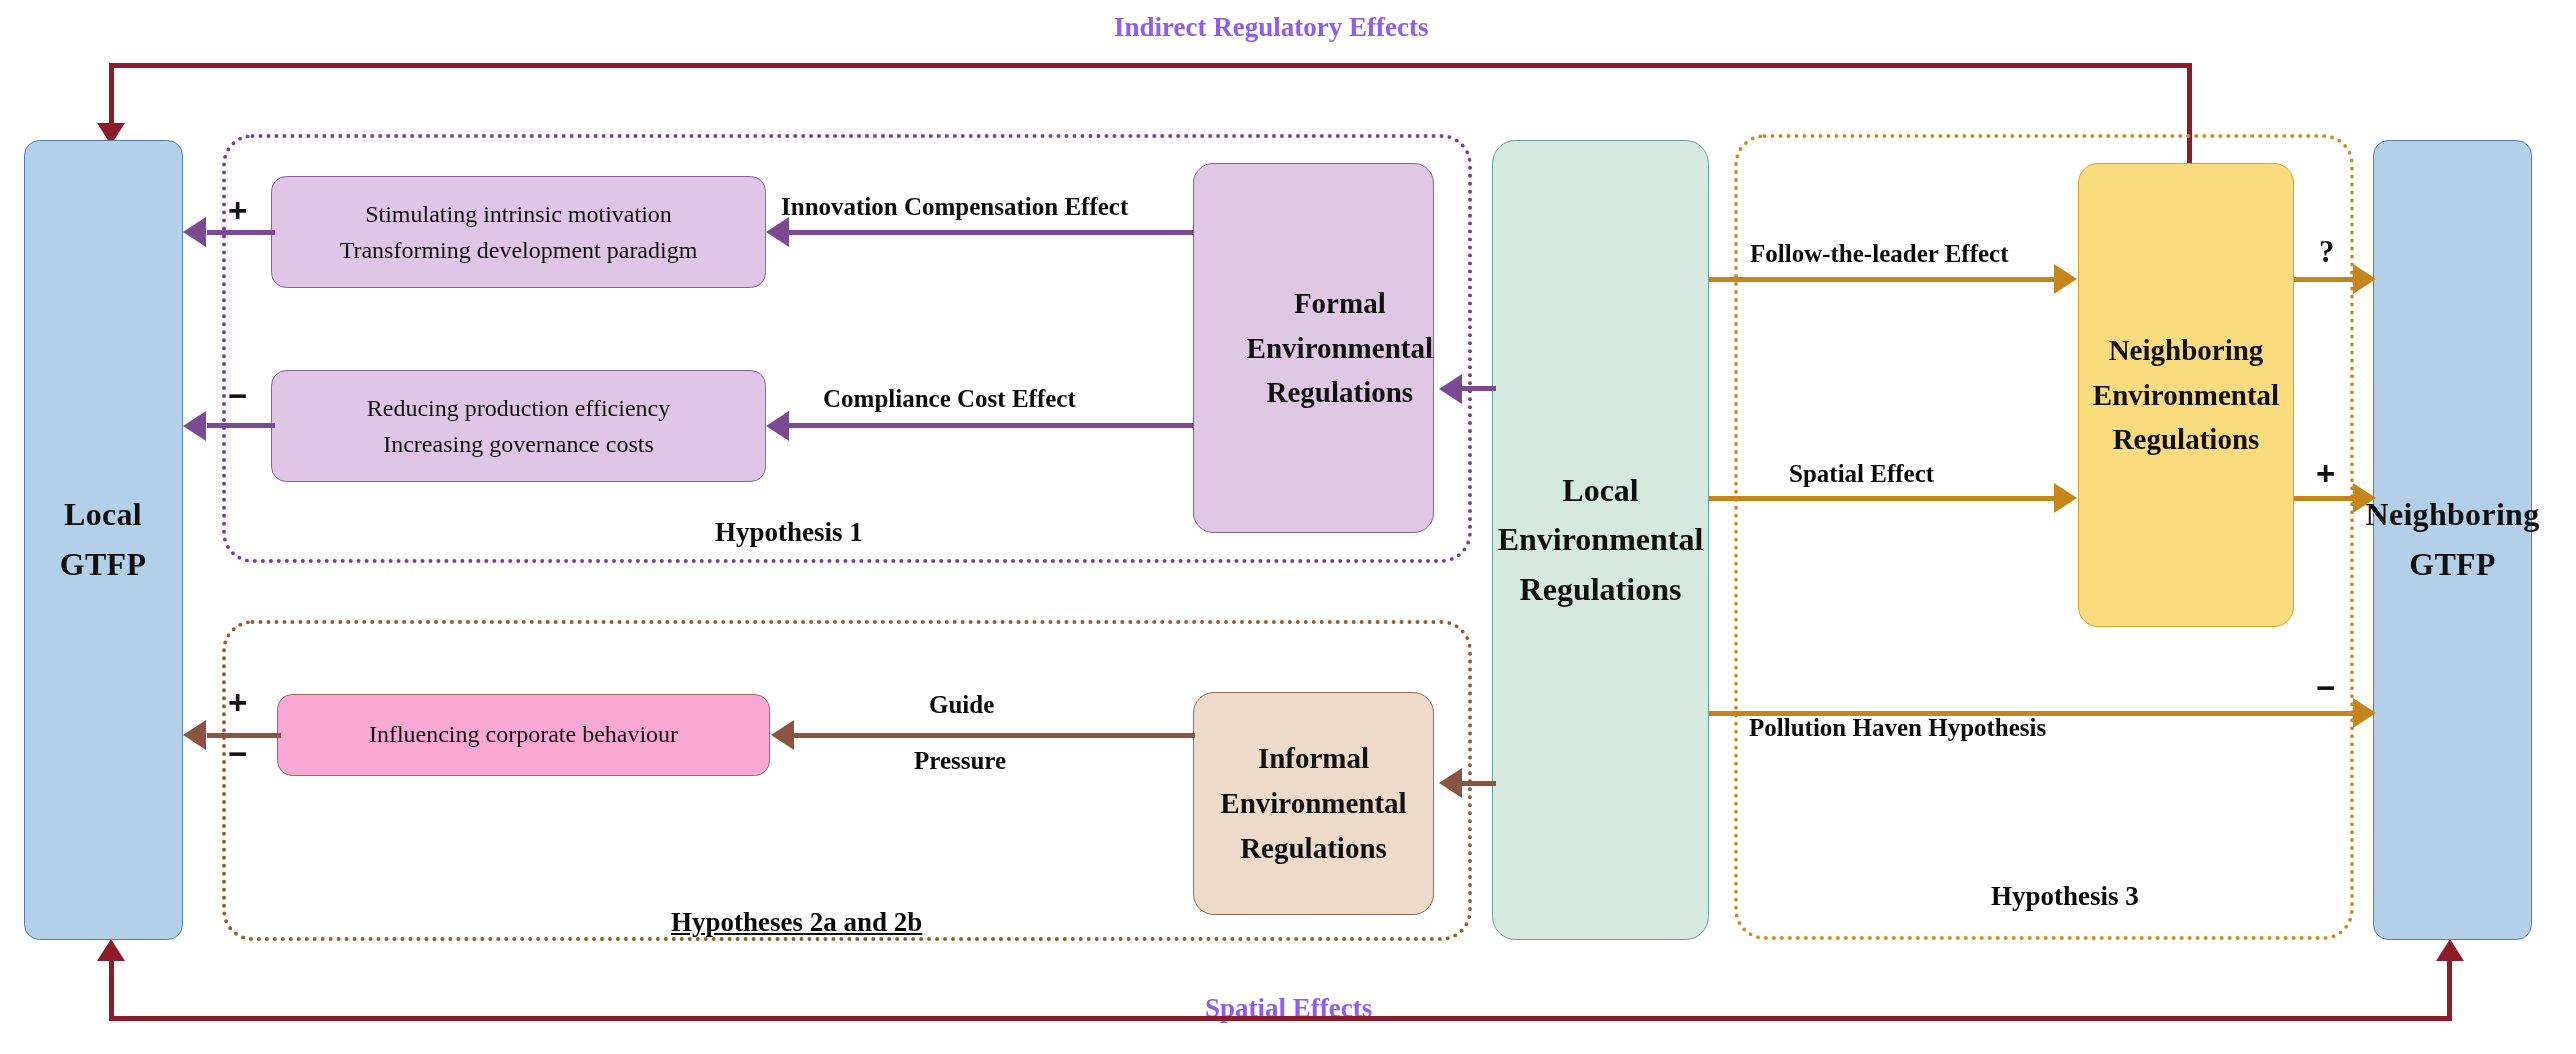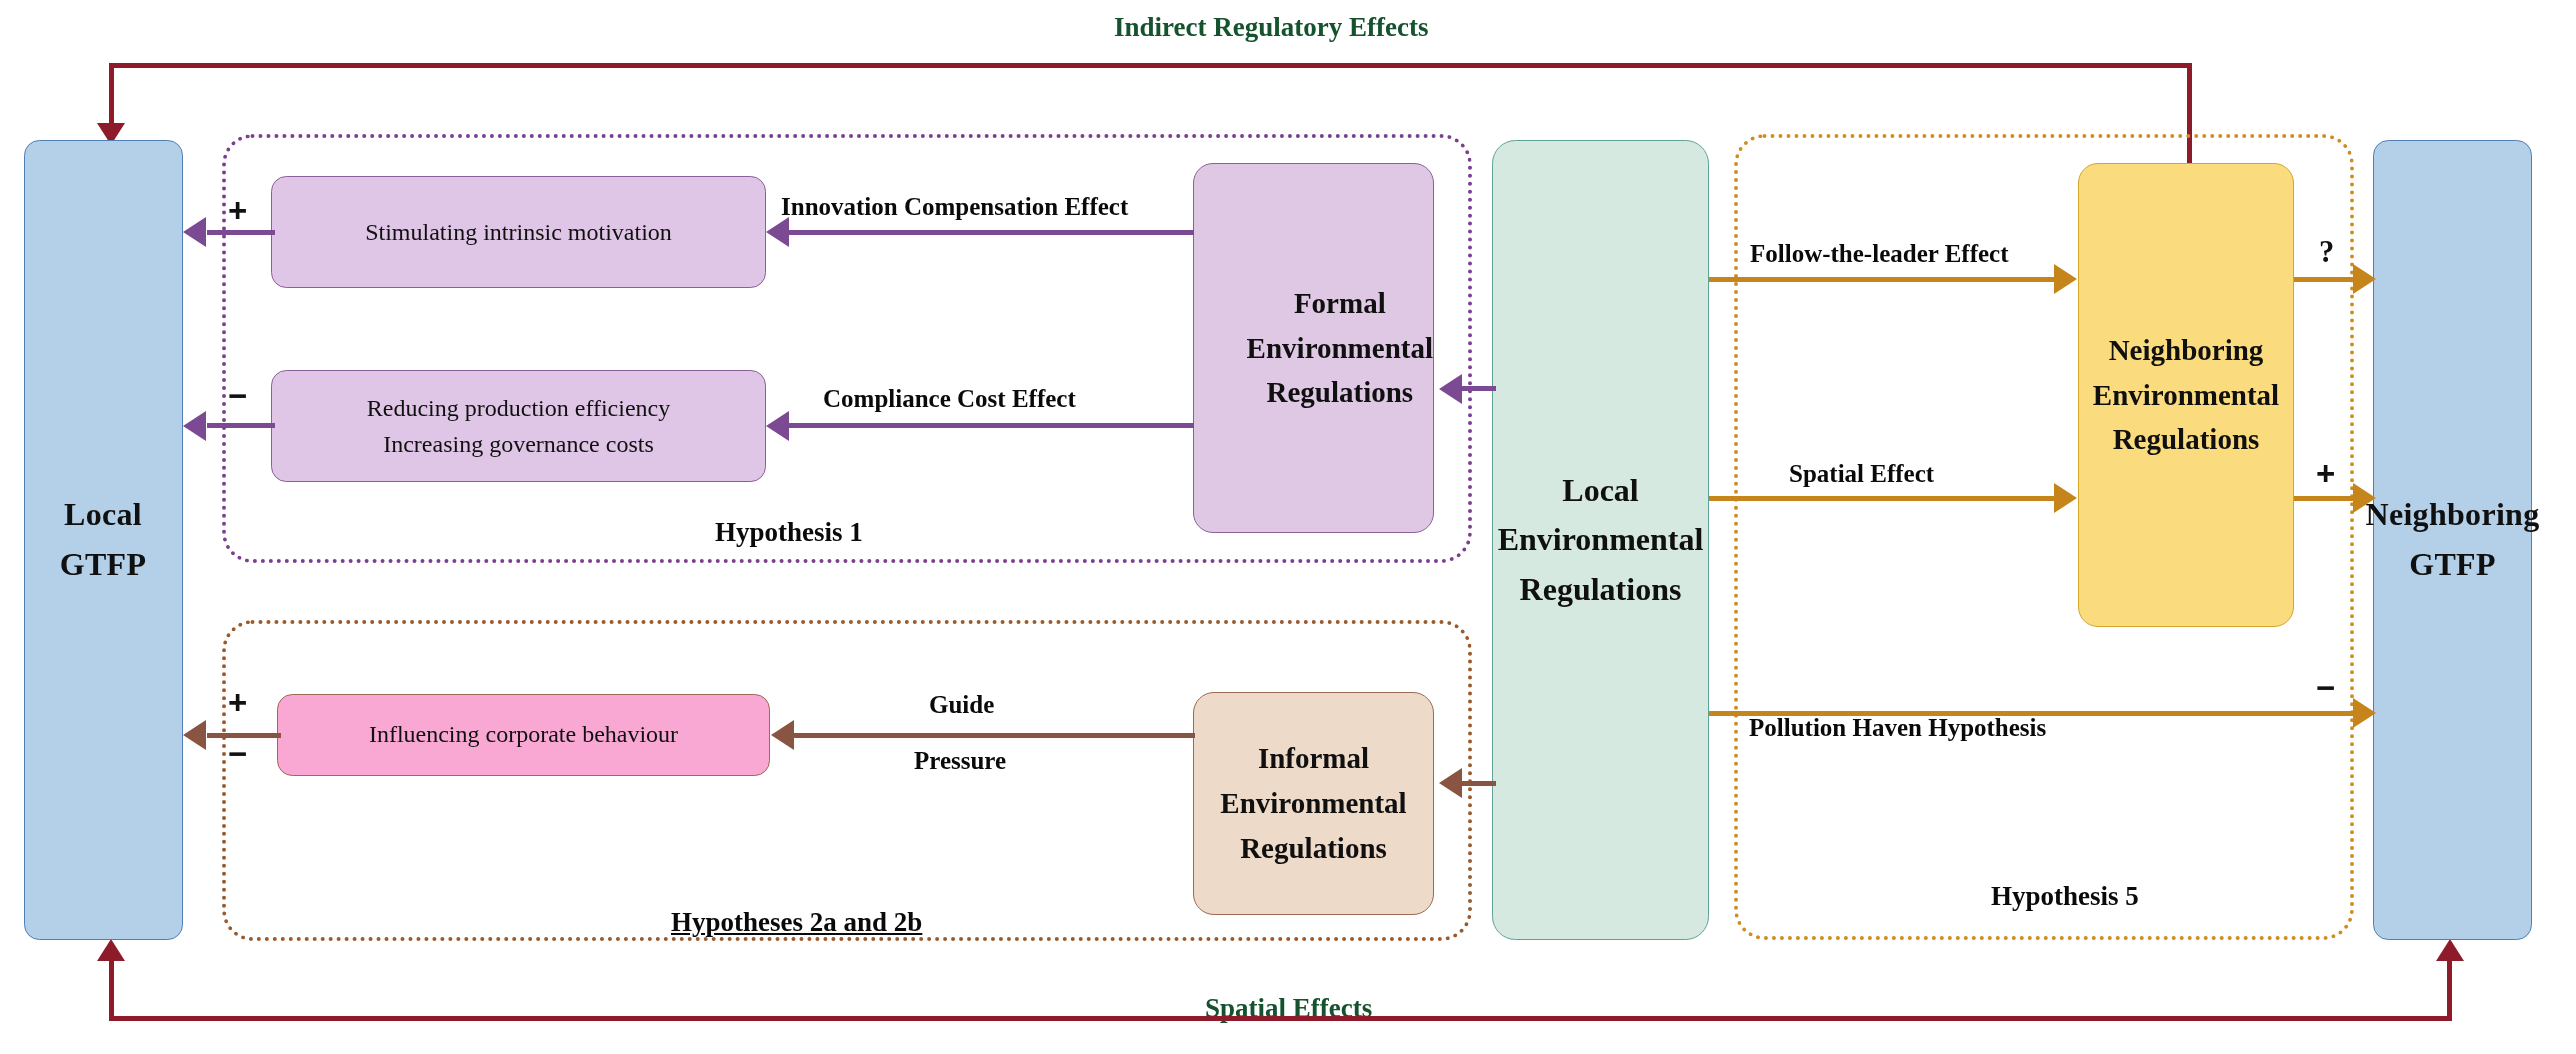--- a/index.html
+++ b/index.html
@@ -51,21 +51,21 @@
   .dot-purple{border:4.1px dotted #7b3f8f;}
   .dot-brown{border:4.1px dotted #9a5a2c;}
   .dot-orange{border:4.1px dotted #d08d1e;}
 
   
   .lbl{
     font-weight:bold;color:#0a0a0a;white-space:nowrap;
     font-size:25px;line-height:1;
   }
   .title{
-    font-weight:bold;color:#14532d;white-space:nowrap;font-size:27px;
+    font-weight:bold;color:#8b5cf6;white-space:nowrap;font-size:27px;
   }
   .hyp{
     font-weight:bold;color:#0a0a0a;white-space:nowrap;font-size:27px;
   }
   .sign{
     font-weight:bold;color:#111;font-size:33px;line-height:1;
     font-family:"Liberation Sans","DejaVu Sans",sans-serif;
   }
   .sign-q{font-family:"Liberation Serif","DejaVu Serif",serif;font-size:30.5px;}
 
@@ -116,21 +116,21 @@
   <div class="abs vline r-col" style="left:2447px;top:957px;height:62px;"></div>
   <div class="abs arrowU aU-r" style="left:2436px;top:939px;"></div>
 
   <div class="abs dotted dot-purple" style="left:222px;top:134px;width:1250px;height:429px;"></div>
   <div class="abs hyp" style="left:715px;top:517px;">Hypothesis 1</div>
 
   <div class="abs dotted dot-brown" style="left:222px;top:620px;width:1250px;height:321px;"></div>
   <div class="abs hyp" style="left:671px;top:907px;text-decoration:underline;">Hypotheses 2a and 2b</div>
 
   <div class="abs dotted dot-orange" style="left:1734px;top:134px;width:620px;height:806px;"></div>
-  <div class="abs hyp" style="left:1991px;top:881px;">Hypothesis 5</div>
+  <div class="abs hyp" style="left:1991px;top:881px;">Hypothesis 3</div>
 
   <div class="abs node gtfp" style="left:23.5px;top:140px;width:159px;height:800px;">
     <div>
       <div>Local</div>
       <div>GTFP</div>
     </div>
   </div>
 
   <div class="abs node gtfp" style="left:2373px;top:140px;width:159px;height:800px;">
     <div>
@@ -165,20 +165,21 @@
       <div>Regulations</div>
     </div>
   </div>
 
   <div class="abs hline b-col" style="left:1462px;top:781px;width:34px;"></div>
   <div class="abs arrowL aL-b" style="left:1439px;top:768px;"></div>
 
   <div class="abs node purplemini" style="left:271px;top:176px;width:495px;height:112px;">
     <div>
       <div>Stimulating intrinsic motivation</div>
+      <div>Transforming development paradigm</div>
     </div>
   </div>
 
   <div class="abs hline p-col" style="left:789px;top:230px;width:405px;"></div>
   <div class="abs arrowL aL-p" style="left:766px;top:217px;"></div>
   <div class="abs lbl" style="left:781px;top:194px;">Innovation Compensation Effect</div>
 
   <div class="abs hline p-col" style="left:207px;top:230px;width:68px;"></div>
   <div class="abs arrowL aL-p" style="left:183px;top:217px;"></div>
   <div class="abs sign" style="left:228px;top:194px;">+</div>

